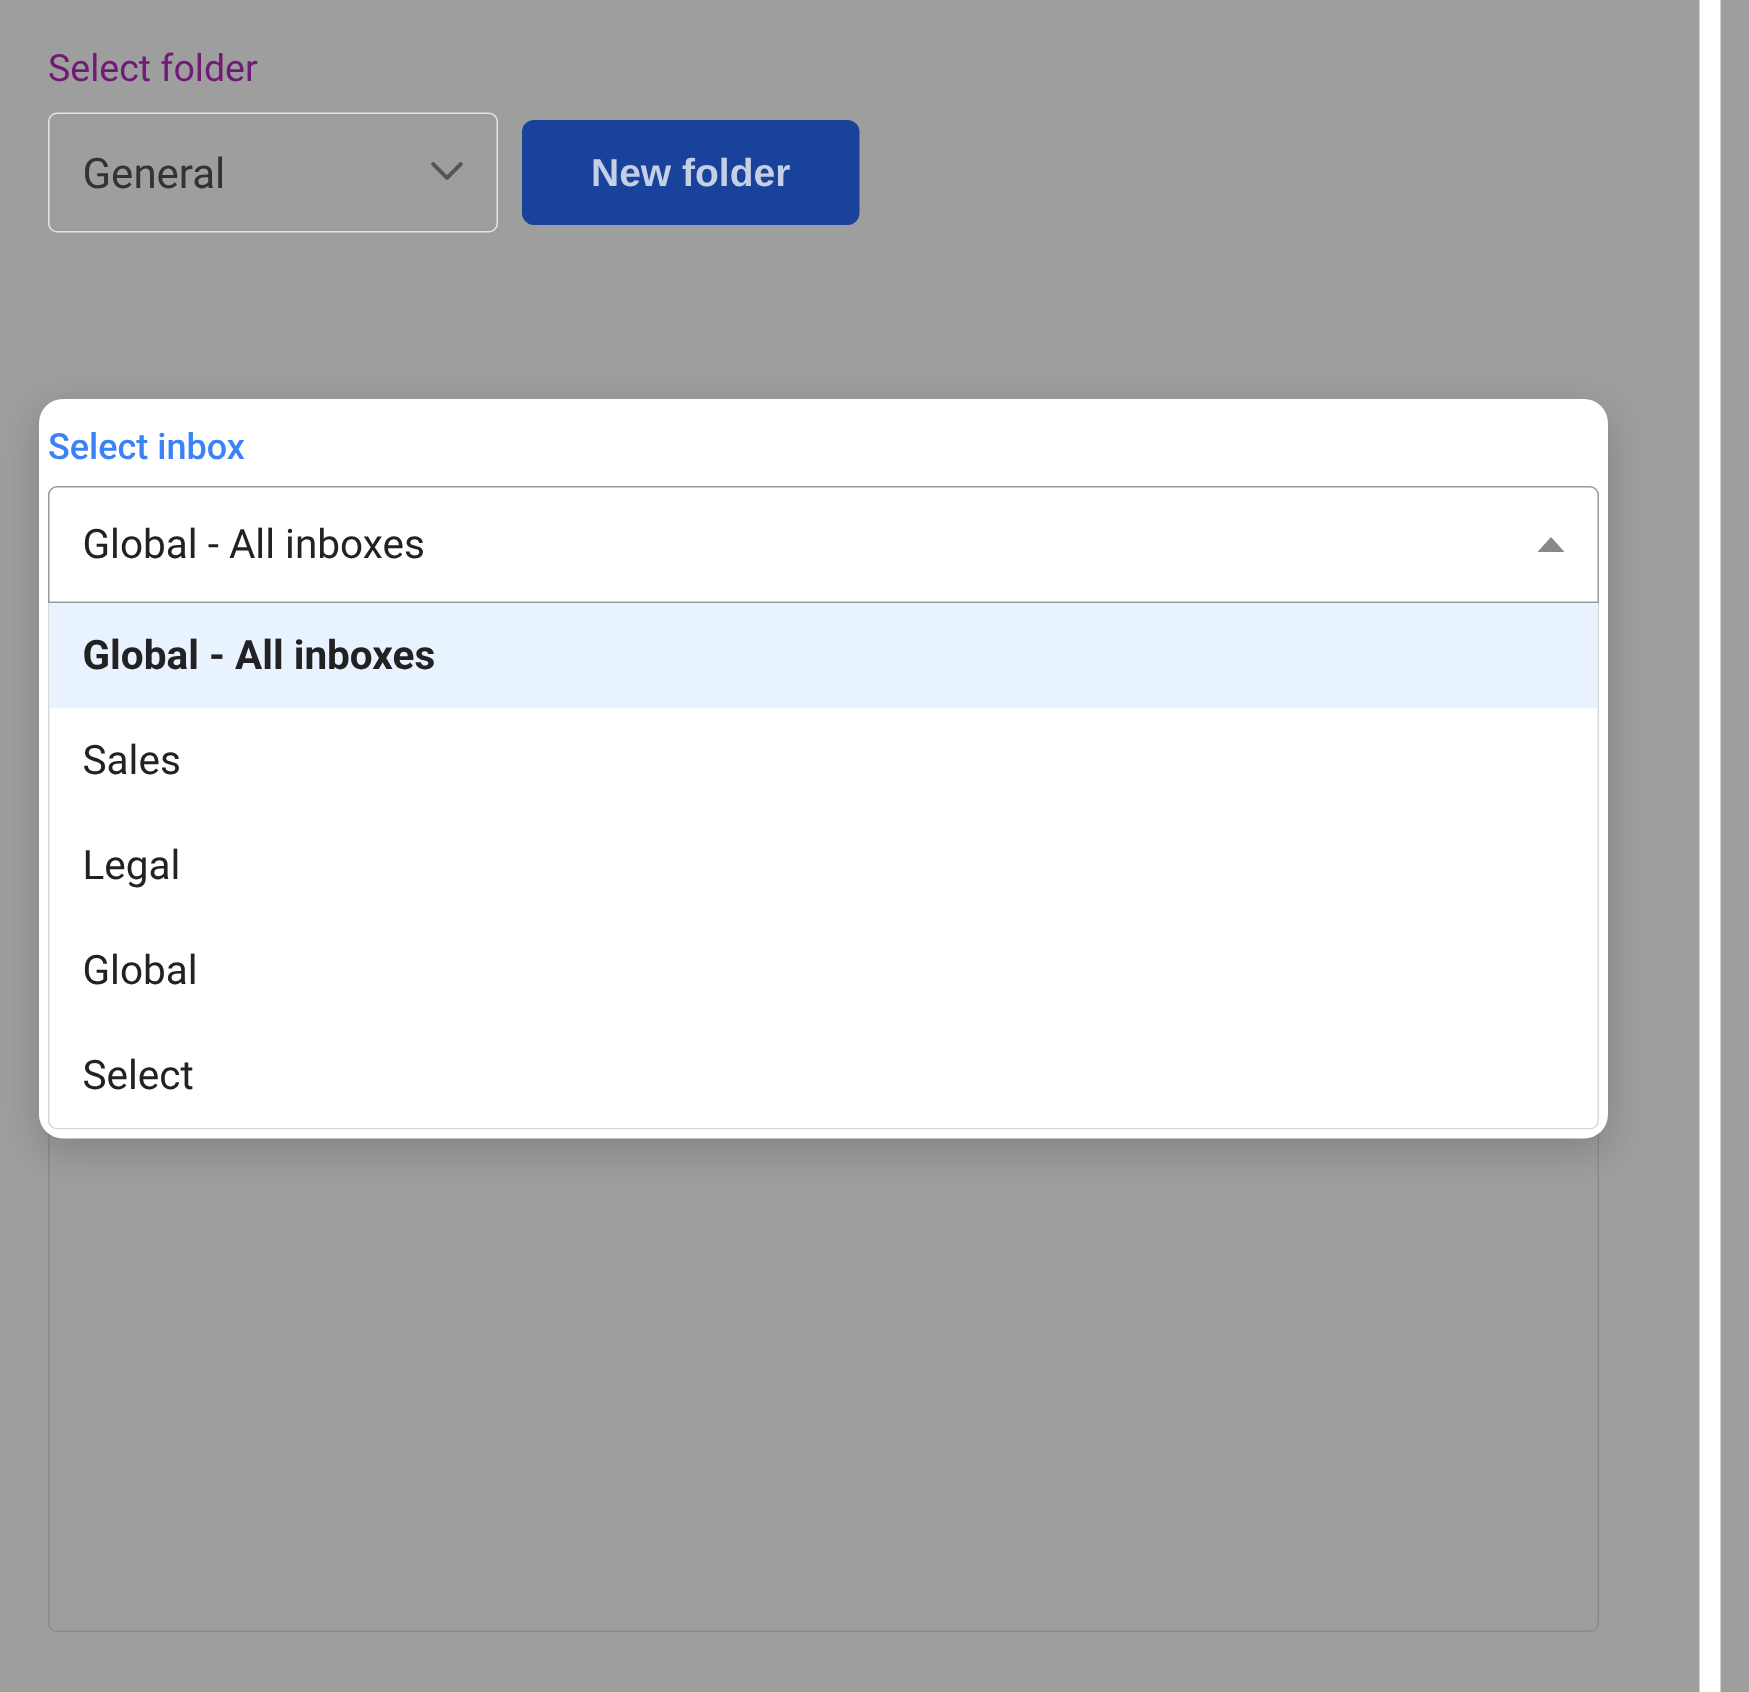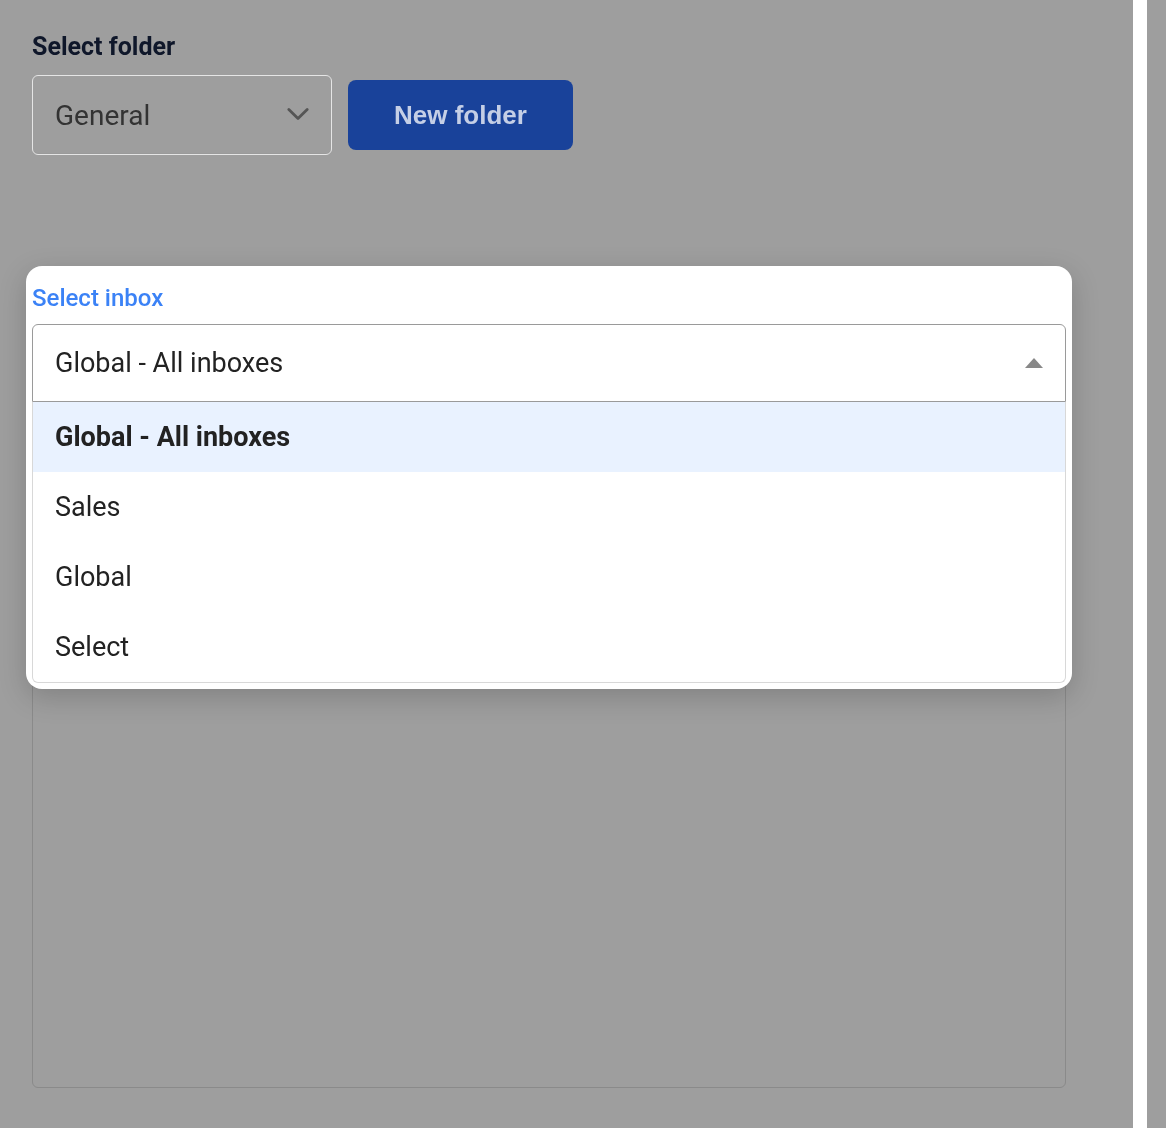--- a/index.html
+++ b/index.html
@@ -20,22 +20,22 @@
       height: 100%;
     }
     .page-title {
       font-size: 40px;
       font-weight: 700;
       color: #1a1a1a;
       margin-bottom: 28px;
     }
     .label {
       font-size: 25px;
-      font-weight: 700;
-      color: #0f172a;
+      font-weight: 400;
+      color: #701a75;
       margin-bottom: 14px;
     }
     .folder-row {
       display: flex;
       align-items: center;
       gap: 16px;
       margin-bottom: 26px;
     }
     .select-control {
       display: flex;
@@ -184,20 +184,21 @@
   <div class="dropdown-card">
     <div class="dropdown-inner-label">Select inbox</div>
     <div class="inbox-select-control">
       <span class="inbox-select-value">Global - All inboxes</span>
       <span class="caret-up"></span>
     </div>
     <div class="options-list">
 
     <div class="option selected">Global - All inboxes</div>
         <div class="option">Sales</div>
+        <div class="option">Legal</div>
         <div class="option">Global</div>
         <div class="option">Select</div>
       </div>
   </div>
 
   <div class="scrollbar-track">
     <div class="scrollbar-thumb"></div>
   </div>
 </div>
 

